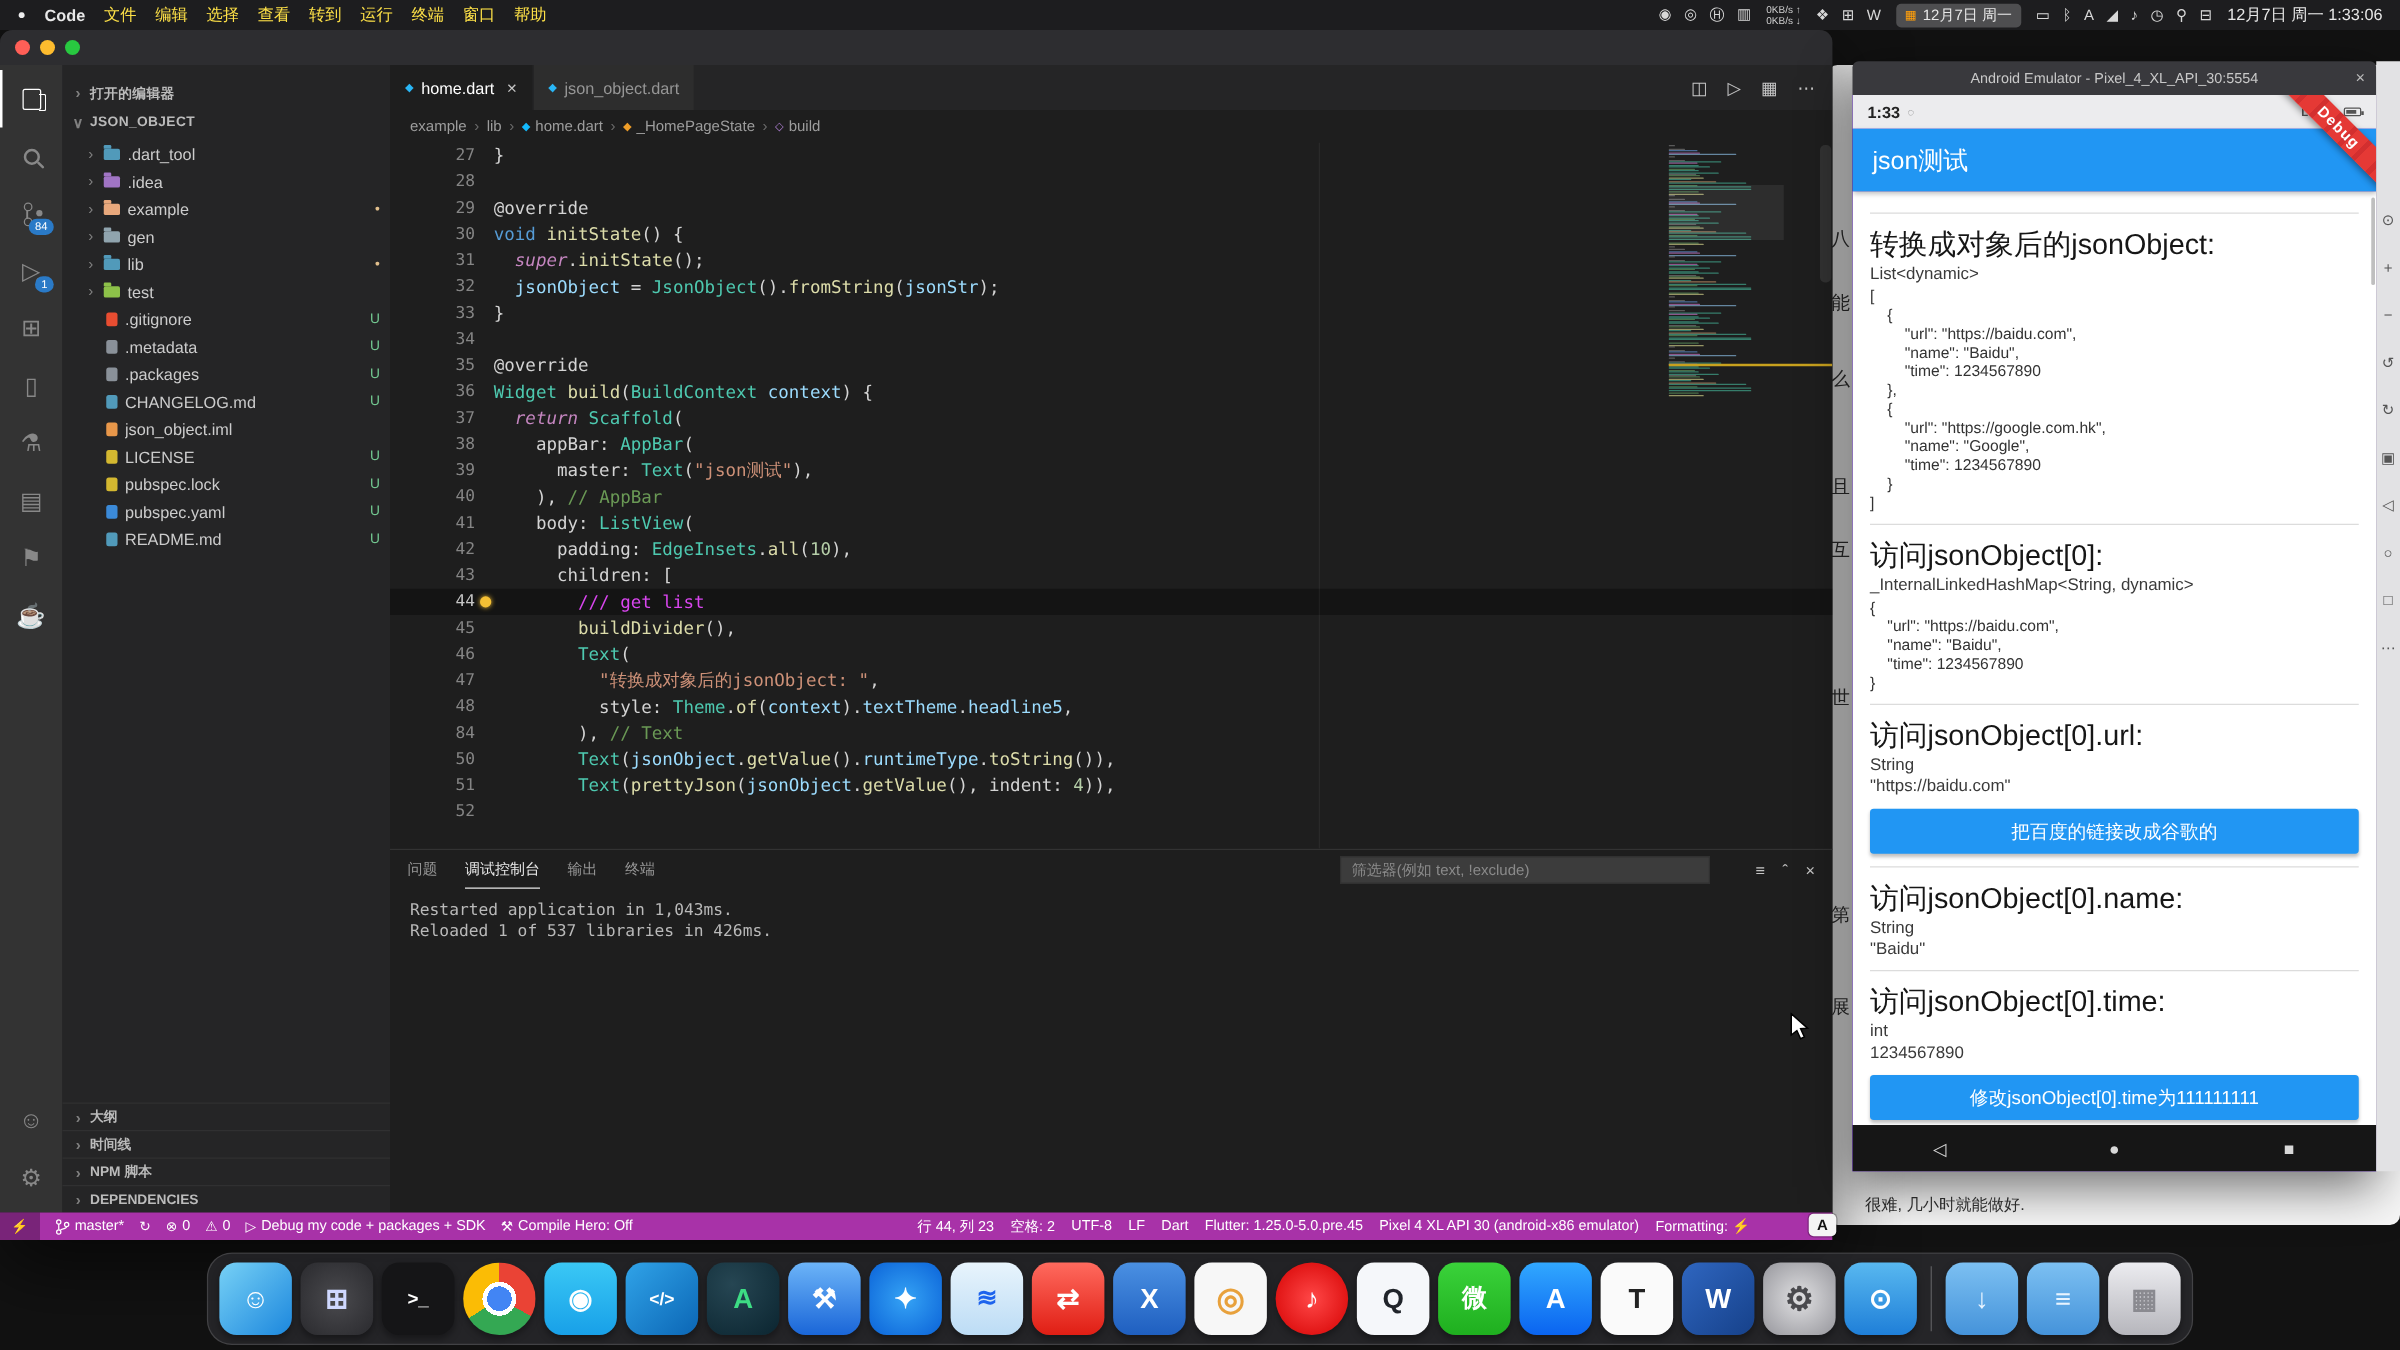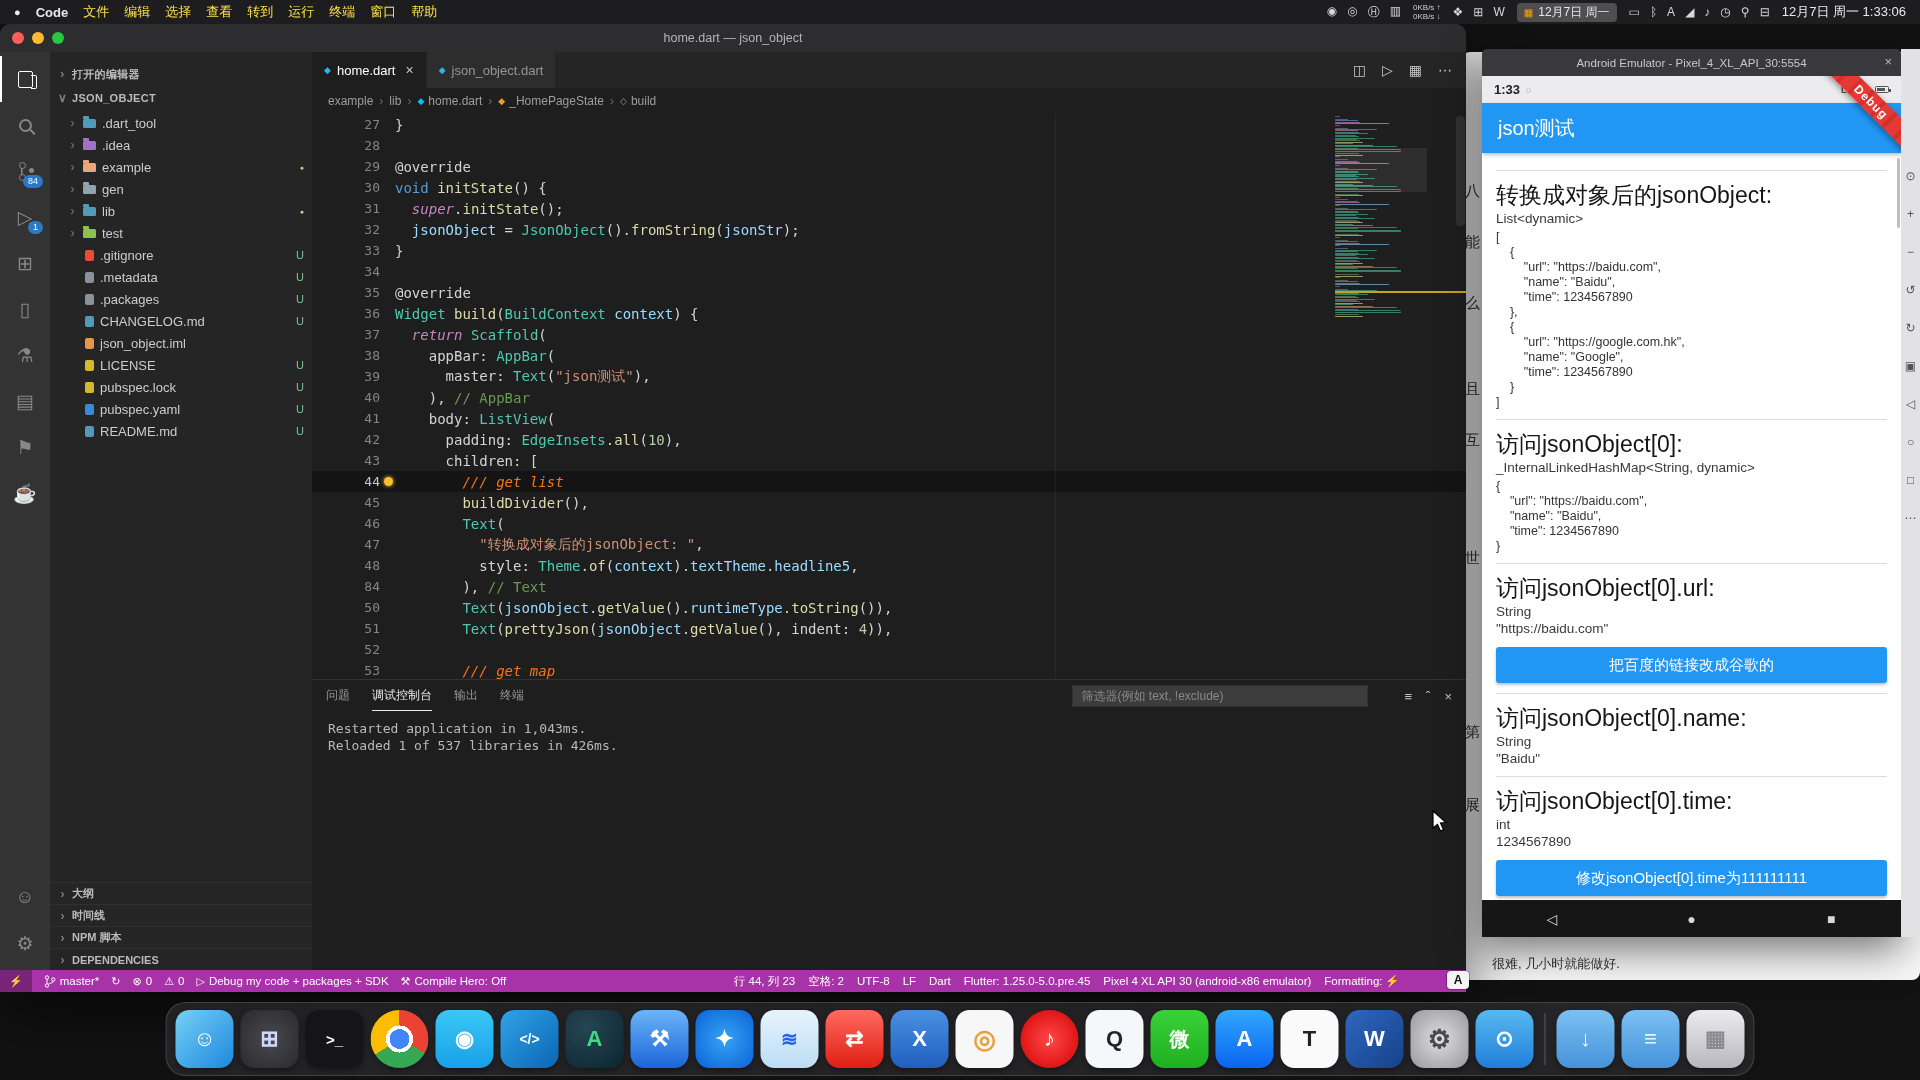--- a/index.html
+++ b/index.html
@@ -76,21 +76,21 @@
 
   
   .editor{position:absolute;left:312px;top:90px;right:0;height:565px;background:#1e1e1e;overflow:hidden}
   .crow{position:relative;height:21px;display:flex;align-items:center;white-space:pre}
   .crow.cur{background:#141414}
   .lnum{width:68px;text-align:right;color:#858585;font:13px "DejaVu Sans Mono",monospace;flex:none}
   .crow.cur .lnum{color:#c6c6c6}
   .ctext{margin-left:15px;font:14px "DejaVu Sans Mono",monospace;color:#d4d4d4}
   .tk-p{color:#d4d4d4}.tk-k{color:#c586c0;font-style:italic}.tk-b{color:#569cd6}
   .tk-t{color:#4ec9b0}.tk-f{color:#dcdcaa}.tk-v{color:#9cdcfe}.tk-s{color:#ce9178}
-  .tk-n{color:#b5cea8}.tk-c{color:#6a9955}.tk-d{color:#f97316;font-style:italic}
+  .tk-n{color:#b5cea8}.tk-c{color:#6a9955}.tk-d{color:#d946ef;}
   .bulb{position:absolute;left:72px;top:6px;width:9px;height:9px;border-radius:50%;background:#f5c034;box-shadow:0 0 4px #f5c034}
   .ruler{position:absolute;left:743px;top:0;bottom:0;width:1px;background:rgba(255,255,255,.05)}
   .minimap{position:absolute;left:1023px;top:2px;width:92px}
   .mmrow{height:1px;margin-bottom:.45px;border-radius:.5px;opacity:.75}
   .mm-slider{position:absolute;left:1023px;width:92px;top:34px;height:44px;background:rgba(255,255,255,.07)}
   .mm-marker{position:absolute;left:1023px;width:131px;top:177px;height:2px;background:#c8a11e}
   .sb-scroll{position:absolute;right:1px;top:2px;width:9px;height:110px;background:rgba(121,121,121,.22);border-radius:4px}
 
   
   .panel{position:absolute;left:312px;top:655px;right:0;bottom:22px;background:#1e1e1e;border-top:1px solid #333}
@@ -220,21 +220,20 @@
   <div class="chat-text">很难, 几小时就能做好.</div>
 </div>
 
 <div class="vscode">
   <div class="vs-titlebar">
     <div class="traffic">
       <div class="tl red"></div>
       <div class="tl yel"></div>
       <div class="tl grn"></div>
     </div>
-    <div class="vs-title">home.dart — json_object</div>
   </div>
 
   <div class="vs-tabs">
     <div class="dbg-toolbar" id="dbg-toolbar">
         <span class="dbg-ic" style="color: rgb(138, 138, 138);">⋮⋮</span>
         <span class="dbg-ic" style="color: rgb(117, 190, 255);">▮▮</span>
         <span class="dbg-ic" style="color: rgb(117, 190, 255);">↷</span>
         <span class="dbg-ic" style="color: rgb(117, 190, 255);">↓</span>
         <span class="dbg-ic" style="color: rgb(117, 190, 255);">↑</span>
         <span class="dbg-ic" style="color: rgb(137, 209, 133);">↻</span>
@@ -467,21 +466,20 @@
         <div class="crow"><span class="lnum">43</span><span class="ctext"><span class="tk-p">      children: [</span></span></div>
         <div class="crow cur"><span class="lnum">44</span><span class="ctext"><span class="tk-p">        </span><span class="tk-d">/// get list</span></span><span class="bulb"></span></div>
         <div class="crow"><span class="lnum">45</span><span class="ctext"><span class="tk-p">        </span><span class="tk-f">buildDivider</span><span class="tk-p">(),</span></span></div>
         <div class="crow"><span class="lnum">46</span><span class="ctext"><span class="tk-p">        </span><span class="tk-t">Text</span><span class="tk-p">(</span></span></div>
         <div class="crow"><span class="lnum">47</span><span class="ctext"><span class="tk-p">          </span><span class="tk-s">"转换成对象后的jsonObject: "</span><span class="tk-p">,</span></span></div>
         <div class="crow"><span class="lnum">48</span><span class="ctext"><span class="tk-p">          style: </span><span class="tk-t">Theme</span><span class="tk-p">.</span><span class="tk-f">of</span><span class="tk-p">(</span><span class="tk-v">context</span><span class="tk-p">).</span><span class="tk-v">textTheme</span><span class="tk-p">.</span><span class="tk-v">headline5</span><span class="tk-p">,</span></span></div>
         <div class="crow"><span class="lnum">84</span><span class="ctext"><span class="tk-p">        ), </span><span class="tk-c">// Text</span></span></div>
         <div class="crow"><span class="lnum">50</span><span class="ctext"><span class="tk-p">        </span><span class="tk-t">Text</span><span class="tk-p">(</span><span class="tk-v">jsonObject</span><span class="tk-p">.</span><span class="tk-f">getValue</span><span class="tk-p">().</span><span class="tk-v">runtimeType</span><span class="tk-p">.</span><span class="tk-f">toString</span><span class="tk-p">()),</span></span></div>
         <div class="crow"><span class="lnum">51</span><span class="ctext"><span class="tk-p">        </span><span class="tk-t">Text</span><span class="tk-p">(</span><span class="tk-f">prettyJson</span><span class="tk-p">(</span><span class="tk-v">jsonObject</span><span class="tk-p">.</span><span class="tk-f">getValue</span><span class="tk-p">(), indent: </span><span class="tk-n">4</span><span class="tk-p">)),</span></span></div>
         <div class="crow"><span class="lnum">52</span><span class="ctext"></span></div>
-        <div class="crow"><span class="lnum">53</span><span class="ctext"><span class="tk-p">        </span><span class="tk-d">/// get map</span></span></div>
       </div>
     <div class="ruler"></div>
     <div class="minimap" id="minimap">
         <div class="mmrow" style="width: 5.05px; background: rgb(111, 111, 111);"></div>
         <div class="mmrow" style="width: 4px; background: transparent;"></div>
         <div class="mmrow" style="width: 13.45px; background: rgb(111, 111, 111);"></div>
         <div class="mmrow" style="width: 22.9px; background: rgb(90, 134, 192);"></div>
         <div class="mmrow" style="width: 25px; background: rgb(176, 106, 176);"></div>
         <div class="mmrow" style="width: 54.4px; background: rgb(125, 169, 204);"></div>
         <div class="mmrow" style="width: 5.05px; background: rgb(111, 111, 111);"></div>

